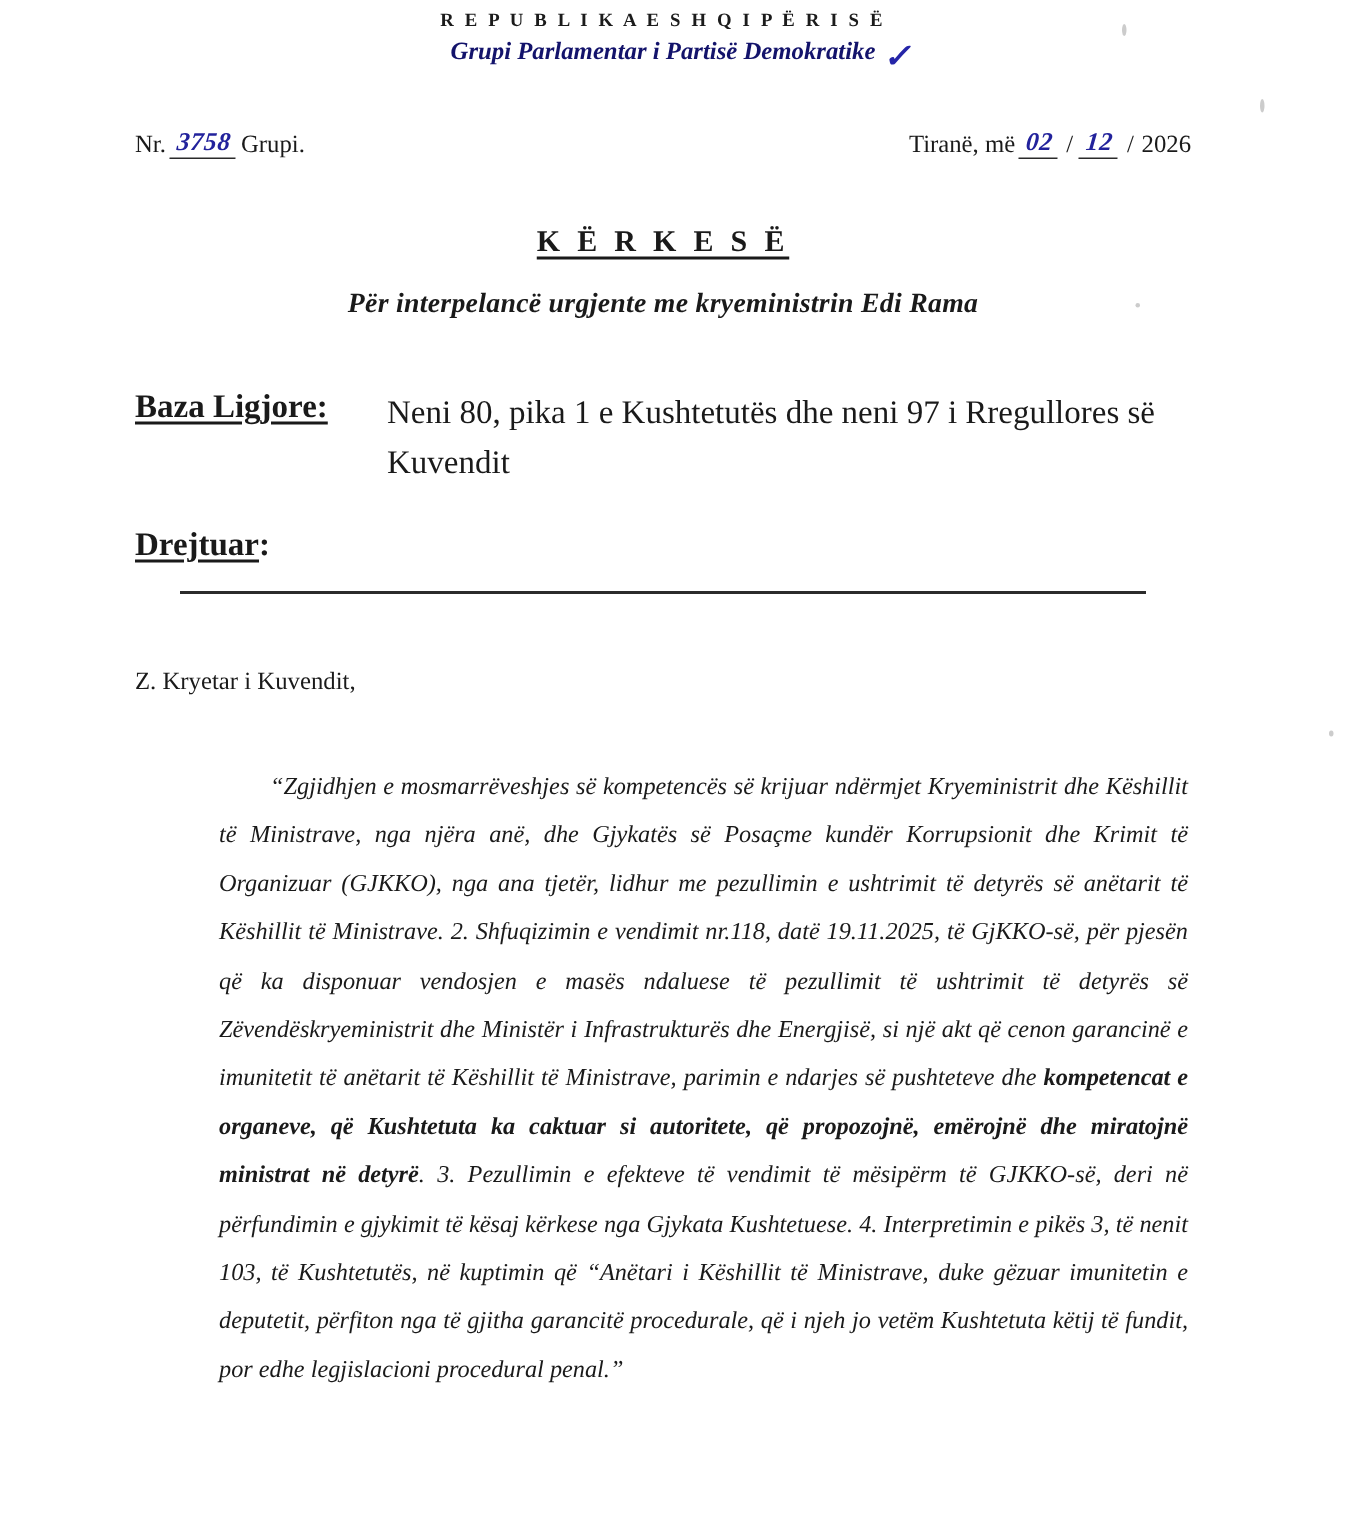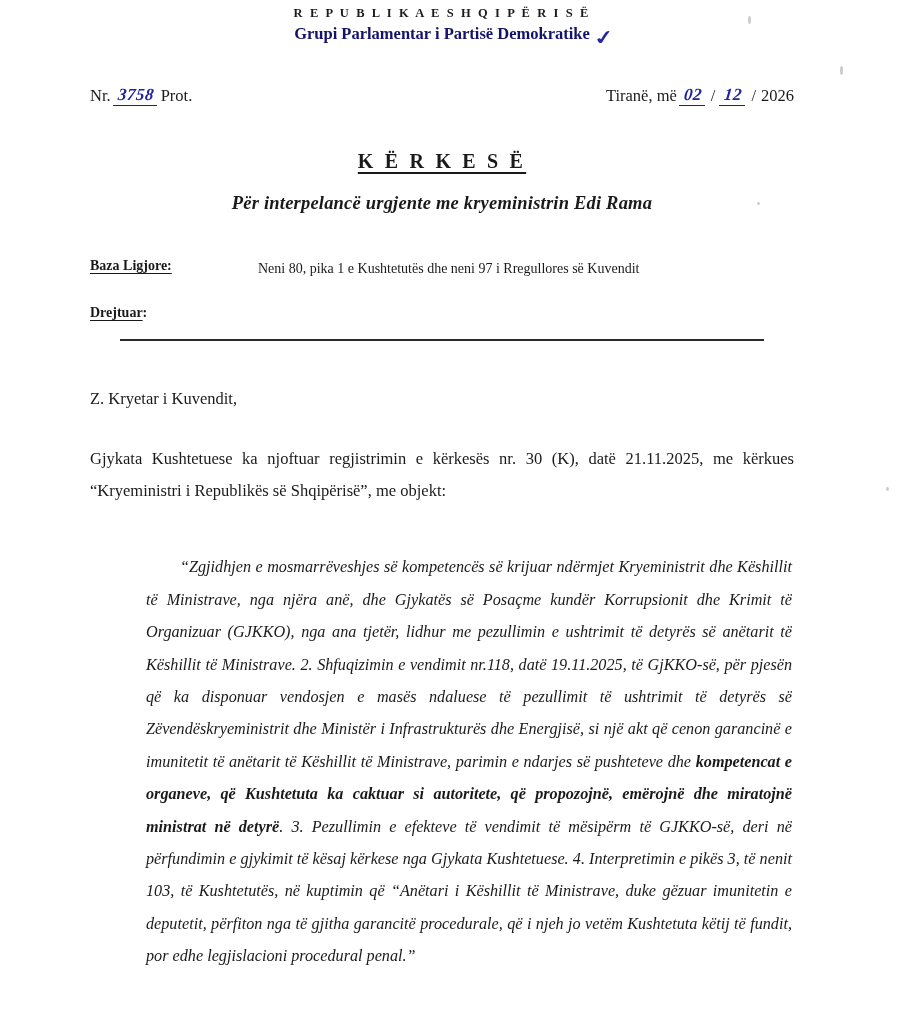--- a/index.html
+++ b/index.html
@@ -40,20 +40,21 @@
     font-family: "Liberation Serif", serif;
     font-weight: bold;
     font-size: 16px;
     letter-spacing: 0.6px;
     margin-top: 2px;
     color: #111;
   }
   .lh-grupi {
     font-family: "Liberation Serif", serif;
     font-weight: bold;
+    font-style: italic;
     font-size: 16.5px;
     margin-top: 3px;
     color: #13136b;
     position: relative;
     display: inline-block;
   }
   .ink-check {
     position: absolute;
     right: -22px;
     top: 2px;
@@ -108,21 +109,21 @@
     margin-top: 20px;
     font-weight: bold;
     font-style: italic;
     font-size: 18.5px;
     letter-spacing: 0.2px;
   }
 
   
   .meta {
     margin-top: 44px;
-    font-size: 14px;
+    font-size: 22px;
   }
   .meta-row {
     display: flex;
     align-items: flex-start;
     margin-bottom: 8px;
   }
   .meta-label {
     width: 168px;
     flex: 0 0 168px;
     font-weight: bold;
@@ -201,21 +202,21 @@
     <div class="lh-grupi">
       <span>Grupi Parlamentar i Partisë Demokratike</span>
       <span class="ink-check">✓</span>
     </div>
   </div>
 
   <div class="prot-row">
     <div class="prot-left">
       <span>Nr.</span>
       <span class="handwrite">3758</span>
-      <span>Prot.</span>
+      <span>Grupi.</span>
     </div>
     <div class="prot-right">
       <span>Tiranë, më</span>
       <span class="handwrite">02</span>
       <span class="slash">/</span>
       <span class="handwrite">12</span>
       <span class="slash">/</span>
       <span>2026</span>
     </div>
   </div>
@@ -232,19 +233,18 @@
       <div class="meta-label no-underline-colon">
         <span class="ul">Drejtuar</span><span>:</span>
       </div>
     </div>
   </div>
 
   <hr class="rule">
 
   <div class="salutation">Z. Kryetar i Kuvendit,</div>
 
-  <div class="para">Gjykata Kushtetuese ka njoftuar regjistrimin e kërkesës nr. 30 (K), datë 21.11.2025, me kërkues “Kryeministri i Republikës së Shqipërisë”, me objekt:</div>
 
   <div class="quote">
     <span>“Zgjidhjen e mosmarrëveshjes së kompetencës së krijuar ndërmjet Kryeministrit dhe Këshillit të Ministrave, nga njëra anë, dhe Gjykatës së Posaçme kundër Korrupsionit dhe Krimit të Organizuar (GJKKO), nga ana tjetër, lidhur me pezullimin e ushtrimit të detyrës së anëtarit të Këshillit të Ministrave. 2. Shfuqizimin e vendimit nr.118, datë 19.11.2025, të GjKKO-së, për pjesën që ka disponuar vendosjen e masës ndaluese të pezullimit të ushtrimit të detyrës së Zëvendëskryeministrit dhe Ministër i Infrastrukturës dhe Energjisë, si një akt që cenon garancinë e imunitetit të anëtarit të Këshillit të Ministrave, parimin e ndarjes së pushteteve dhe </span><b>kompetencat e organeve, që Kushtetuta ka caktuar si autoritete, që propozojnë, emërojnë dhe miratojnë ministrat në detyrë</b><span>. 3. Pezullimin e efekteve të vendimit të mësipërm të GJKKO-së, deri në përfundimin e gjykimit të kësaj kërkese nga Gjykata Kushtetuese. 4. Interpretimin e pikës 3, të nenit 103, të Kushtetutës, në kuptimin që “Anëtari i Këshillit të Ministrave, duke gëzuar imunitetin e deputetit, përfiton nga të gjitha garancitë procedurale, që i njeh jo vetëm Kushtetuta këtij të fundit, por edhe legjislacioni procedural penal.”</span>
   </div>
 
 </div>
 
 </body></html>

